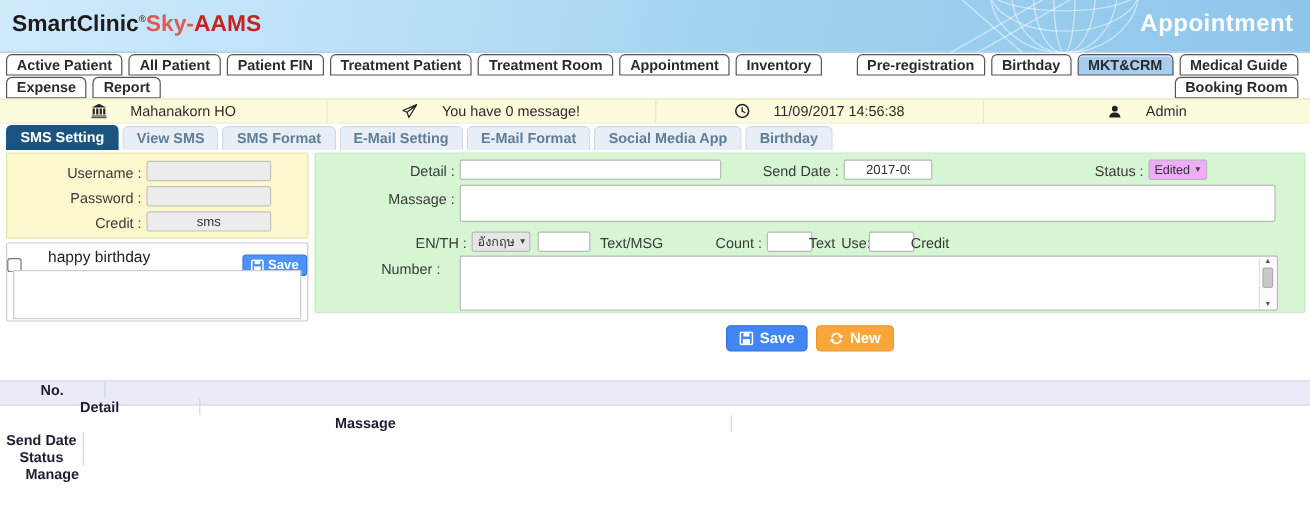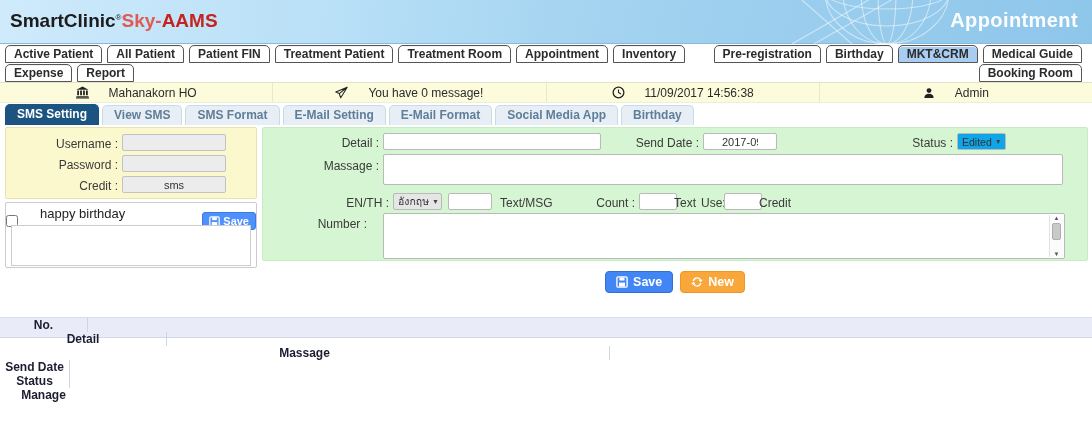--- a/index.html
+++ b/index.html
@@ -66,21 +66,21 @@
   .lbl { position:absolute; font-size:12px; color:#3a3a3a; white-space:nowrap; }
   .lbl.r { text-align:right; }
   .inp {
     position:absolute; height:17px; border:1px solid #b9b9b9; background:#fff;
     border-radius:2px; font-size:11px; font-family:inherit; padding:0 18px; color:#333;
   }
   .inp.gray { background:#ececec; border-color:#c2c2c2; }
   .inp.center { text-align:center; }
   .sel {
     position:absolute; height:17px; display:flex; align-items:center; justify-content:space-between;
-    gap:3px; padding:0 4px; border:1px solid #b9b9b9; background:#0ea5e9; border-radius:2px;
+    gap:3px; padding:0 4px; border:1px solid #b9b9b9; background:#f0abfc; border-radius:2px;
     font-size:10.5px; color:#333; cursor:pointer;
   }
   .sel.gray { background:#e6e6e6; }
   .sel .arr { font-size:7px; color:#444; }
   textarea.box {
     position:absolute; border:1px solid #b9b9b9; background:#fff; border-radius:2px;
     resize:none; font-family:inherit; font-size:12px; padding:2px 4px;
   }
   
   .numwrap { position:absolute; left:120px; top:85px; width:682px; height:46px; }

